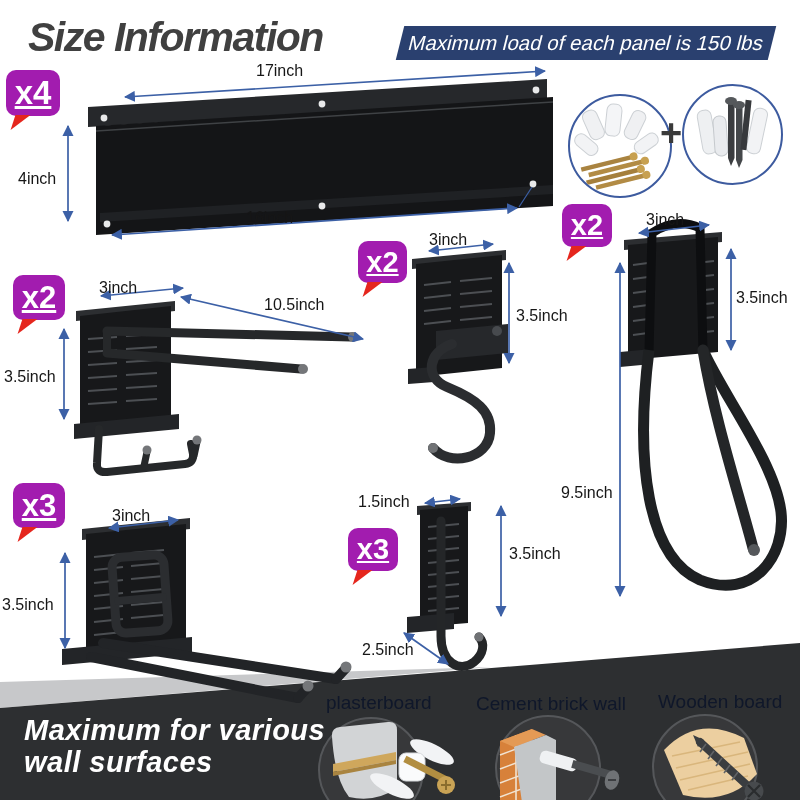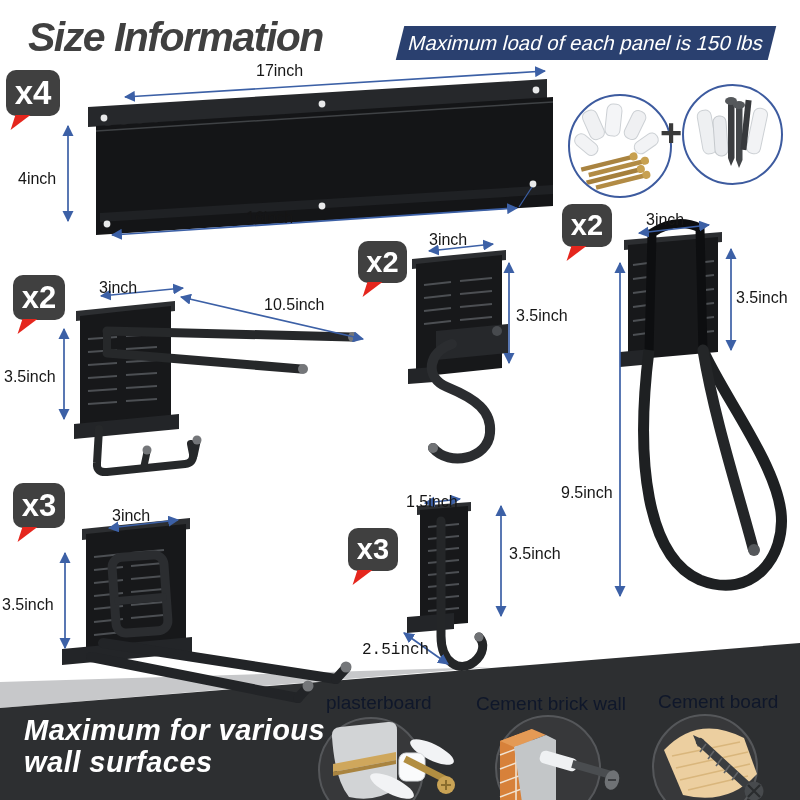--- a/index.html
+++ b/index.html
@@ -12,22 +12,22 @@
   .dims path{stroke:#3c60a6;stroke-width:1.7;fill:none;
              marker-start:url(#ah);marker-end:url(#ah);}
   .dims path.thin{marker-start:none;marker-end:none;stroke-width:1.2;}
   .page-title{position:absolute;left:28px;top:14px;z-index:4;margin:0;
               font-size:41px;font-weight:bold;font-style:italic;color:#404040;
               letter-spacing:-1.5px;white-space:nowrap;}
   .banner{position:absolute;left:400px;top:26px;width:372px;height:34px;z-index:4;
           background:#2a406f;transform:skewX(-14deg);
           display:flex;align-items:center;justify-content:center;}
   .banner span{color:#fff;font-size:20.5px;white-space:nowrap;}
-  .badge{position:absolute;z-index:4;background:#404040;color:#fff;border-radius:10px;
-         display:flex;align-items:center;justify-content:center;font-weight:bold;}
+  .badge{position:absolute;z-index:4;background:#a21caf;color:#fff;border-radius:10px;
+         display:flex;align-items:center;justify-content:center;font-weight:bold;text-decoration:underline;}
   .badge::after{content:"";position:absolute;left:7px;bottom:-14px;width:0;height:0;
          border-top:15px solid #e5261d;border-right:15px solid transparent;
          transform:skewX(-18deg);}
   .dimlabel{position:absolute;z-index:4;font-size:16px;color:#161616;white-space:nowrap;}
   .hw{position:absolute;z-index:2;border-radius:50%;background:#fff;
       border:2px solid #3d5b9f;overflow:hidden;}
   #hwA{left:568px;top:94px;width:100px;height:100px;}
   #hwB{left:682px;top:84px;width:97px;height:97px;}
   .plus{position:absolute;left:660px;top:112px;z-index:4;font-size:38px;
         font-weight:bold;color:#3a3a3a;}
@@ -236,23 +236,23 @@
   <span class="dimlabel" style="left:99px;top:279px;">3inch</span>
   <span class="dimlabel" style="left:264px;top:296px;">10.5inch</span>
   <span class="dimlabel" style="left:4px;top:368px;">3.5inch</span>
   <span class="dimlabel" style="left:429px;top:231px;">3inch</span>
   <span class="dimlabel" style="left:516px;top:307px;">3.5inch</span>
   <span class="dimlabel" style="left:646px;top:211px;">3inch</span>
   <span class="dimlabel" style="left:736px;top:289px;">3.5inch</span>
   <span class="dimlabel" style="left:561px;top:448px;margin-top:36px;">9.5inch</span>
   <span class="dimlabel" style="left:112px;top:507px;">3inch</span>
   <span class="dimlabel" style="left:2px;top:596px;">3.5inch</span>
-  <span class="dimlabel" style="left:358px;top:493px;margin-left:48px;">1.5inch</span>
+  <span class="dimlabel" style="left:358px;top:493px;">1.5inch</span>
   <span class="dimlabel" style="left:509px;top:545px;">3.5inch</span>
-  <span class="dimlabel" style="left:362px;top:641px;font-family:Liberation Mono, monospace;">2.5inch</span>
+  <span class="dimlabel" style="left:362px;top:641px;">2.5inch</span>
 
   <span class="footer-heading" style="top:714px;">Maximum for various</span>
   <span class="footer-heading" style="top:746px;">wall surfaces</span>
   <span class="wall-label" style="left:326px;top:692px;">plasterboard</span>
   <span class="wall-label" style="left:476px;top:693px;">Cement brick wall</span>
-  <span class="wall-label" style="left:658px;top:691px;">Cement board</span>
+  <span class="wall-label" style="left:658px;top:691px;">Wooden board</span>
 
 </div>
 
 </body></html>

